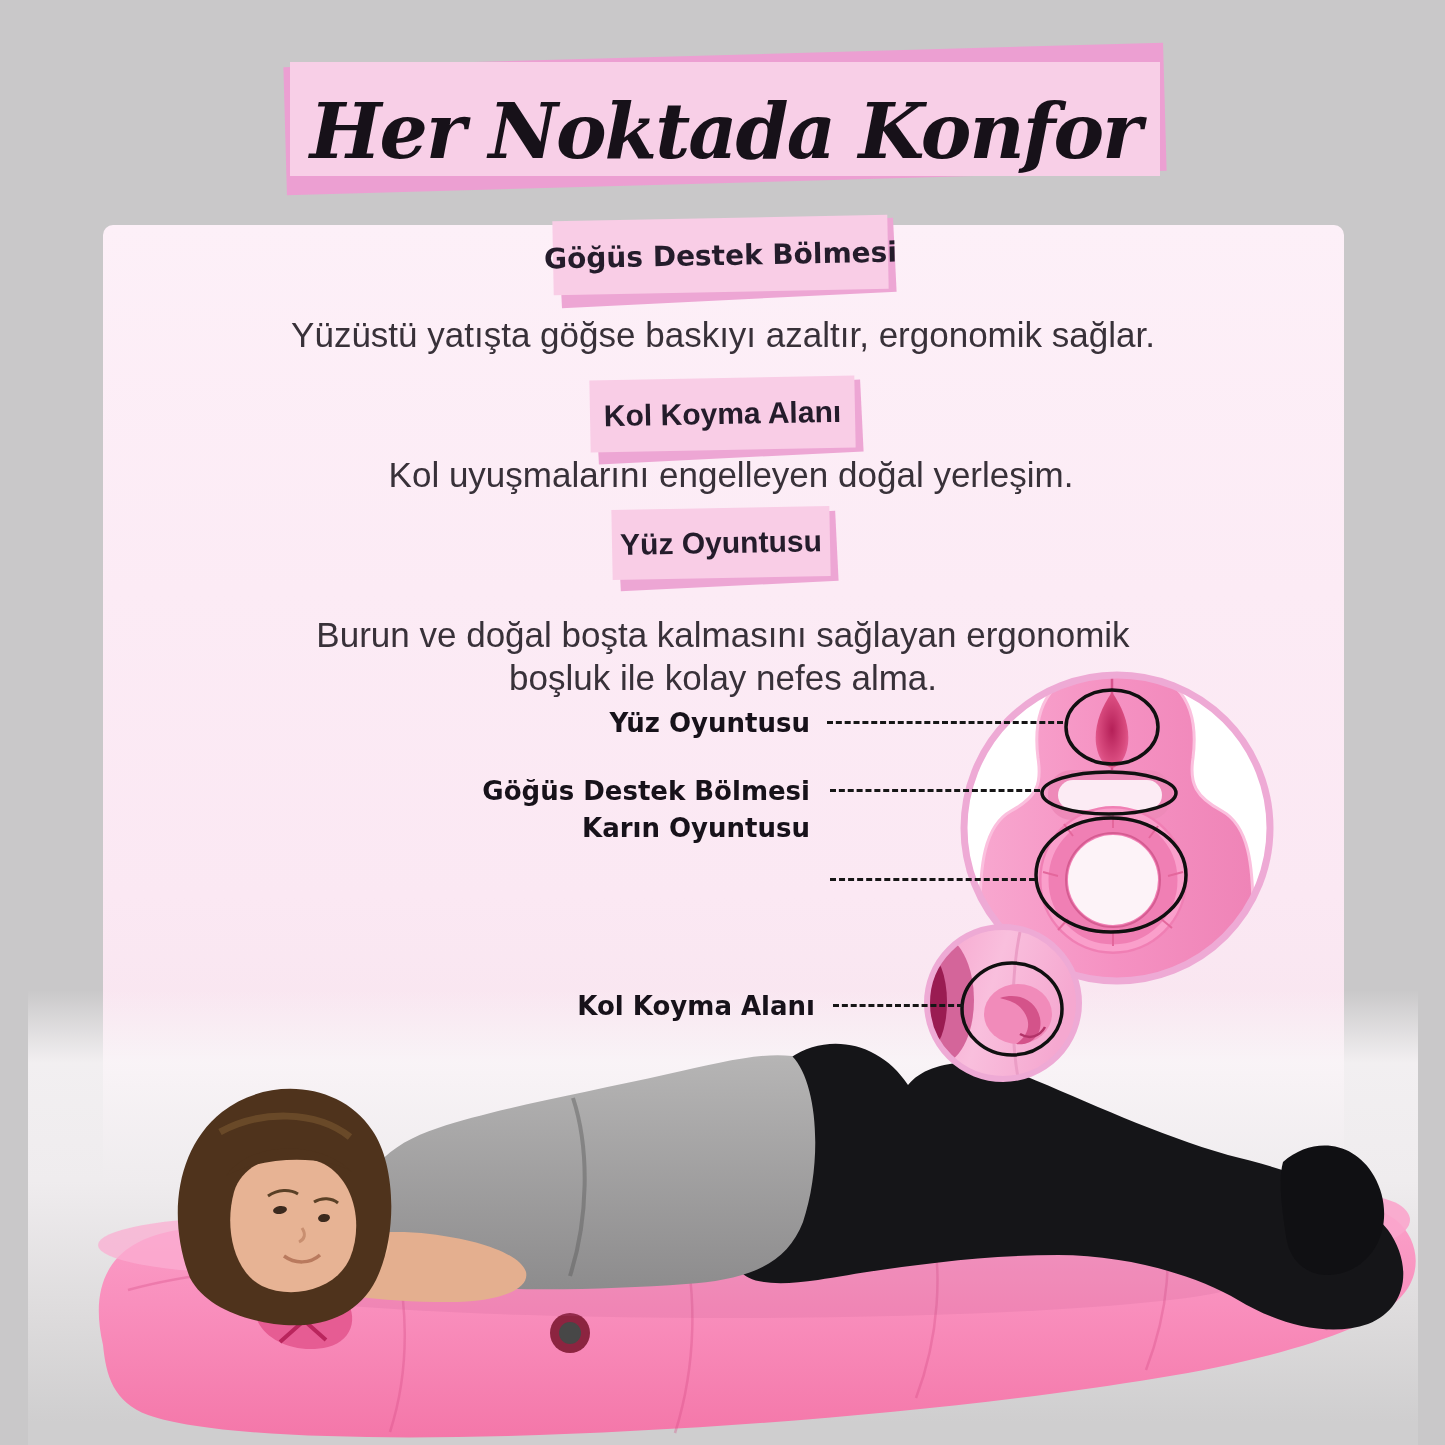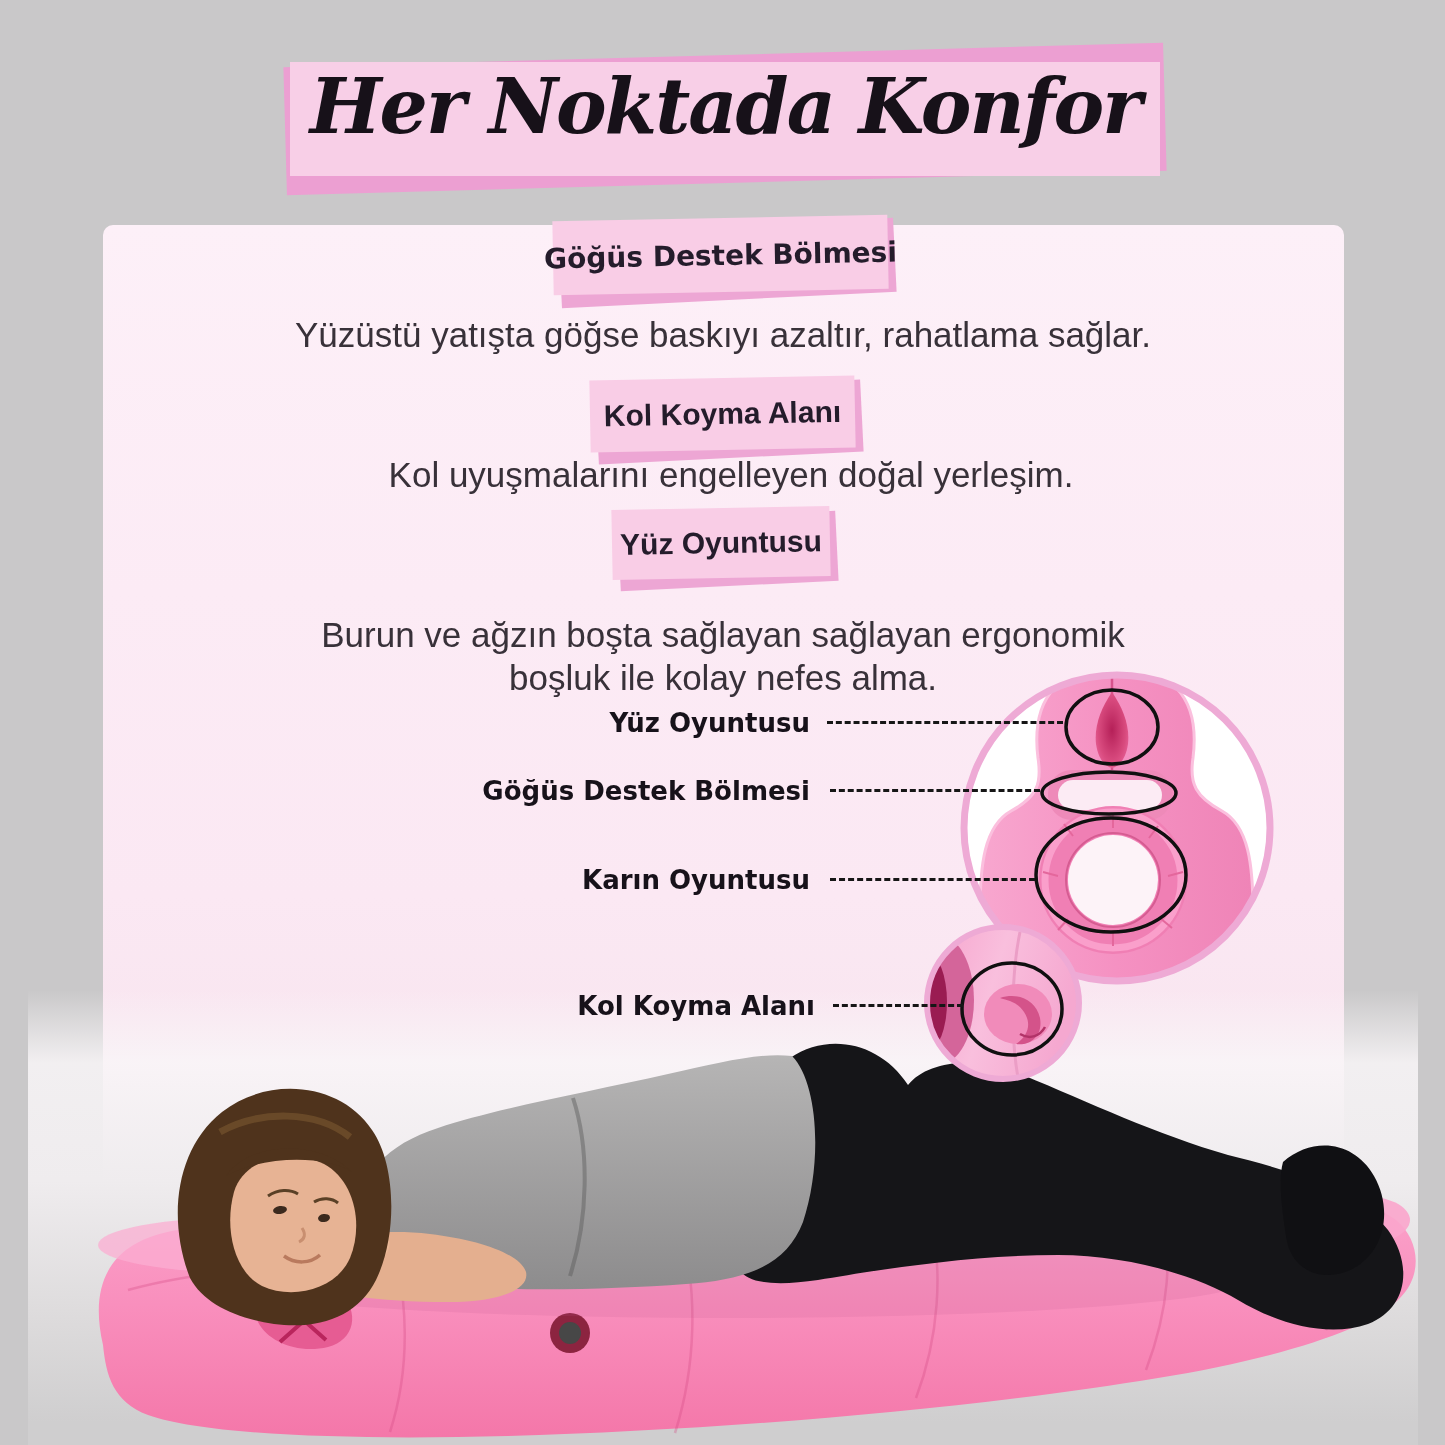--- a/index.html
+++ b/index.html
@@ -25,21 +25,21 @@
     z-index: 2;
   }
   
   .title-banner { position: absolute; left: 290px; top: 62px; width: 870px; height: 114px; z-index: 10; }
   .title-banner .back {
     position: absolute; inset: -7px -5px;
     background: #ec9fd2; transform: rotate(-1.6deg);
   }
   .title-banner .front {
     position: absolute; inset: 0; background: #f8cfe7;
-    display: flex; align-items: flex-start; justify-content: center;
+    display: flex; align-items: flex-end; justify-content: center;
   }
   .title-text {
     font-family: "DejaVu Serif", serif; font-style: italic; font-weight: bold;
     font-size: 76px; color: #171119; letter-spacing: -2px; white-space: nowrap;
   }
   
   .badge { position: absolute; z-index: 10; }
   .badge .back {
     position: absolute; inset: 0; background: #eda6d4;
     transform: translate(7px,8px) rotate(-2.8deg);
@@ -65,21 +65,21 @@
   .desc-2 { left: 156px; top: 453px; width: 1150px; white-space: nowrap; }
   .desc-3 { left: 283px; top: 613px; width: 880px; }
   
   .callout-label {
     position: absolute; z-index: 30; font-family: "DejaVu Sans", sans-serif;
     font-weight: bold; font-size: 26px; color: #17121a;
     text-align: right; white-space: nowrap; line-height: 30px;
   }
   .cl-1 { right: 635px; top: 708px; }
   .cl-2 { right: 635px; top: 776px; }
-  .cl-3 { right: 635px; top: 865px; margin-left: 30px; }
+  .cl-3 { right: 635px; top: 813px; margin-left: 30px; }
   .cl-4 { right: 630px; top: 991px; }
   .dash { position: absolute; height: 0; border-top: 3px dashed #161616; z-index: 30; }
   .dl-1 { left: 827px; top: 721px; width: 236px; }
   .dl-2 { left: 830px; top: 789px; width: 210px; }
   .dl-3 { left: 830px; top: 878px; width: 205px; }
   .dl-4 { left: 833px; top: 1004px; width: 130px; }
   .diagram-svg { position: absolute; left: 900px; top: 640px; z-index: 20; }
   .scene-svg { position: absolute; left: 28px; top: 1040px; z-index: 3; }
 </style>
 </head>
@@ -94,33 +94,33 @@
     <div class="back"></div>
     <div class="front">
       <span class="title-text">Her Noktada Konfor</span>
     </div>
   </div>
 
   <div class="badge badge-1">
     <div class="back"></div>
     <div class="front">Göğüs Destek Bölmesi</div>
   </div>
-  <div class="desc desc-1">Yüzüstü yatışta göğse baskıyı azaltır, rahatlama sağlar.</div>
+  <div class="desc desc-1">Yüzüstü yatışta göğse baskıyı azaltır, ergonomik sağlar.</div>
 
   <div class="badge badge-2">
     <div class="back"></div>
     <div class="front">Kol Koyma Alanı</div>
   </div>
   <div class="desc desc-2">Kol uyuşmalarını engelleyen doğal yerleşim.</div>
 
   <div class="badge badge-3">
     <div class="back"></div>
     <div class="front">Yüz Oyuntusu</div>
   </div>
-  <div class="desc desc-3">Burun ve ağzın boşta sağlayan sağlayan ergonomik boşluk ile kolay nefes alma.</div>
+  <div class="desc desc-3">Burun ve doğal boşta kalmasını sağlayan ergonomik boşluk ile kolay nefes alma.</div>
 
   <div class="callout-label cl-1">Yüz Oyuntusu</div>
   <div class="dash dl-1"></div>
   <div class="callout-label cl-2">Göğüs Destek Bölmesi</div>
   <div class="dash dl-2"></div>
   <div class="callout-label cl-3">Karın Oyuntusu</div>
   <div class="dash dl-3"></div>
   <div class="callout-label cl-4">Kol Koyma Alanı</div>
   <div class="dash dl-4"></div>
 

